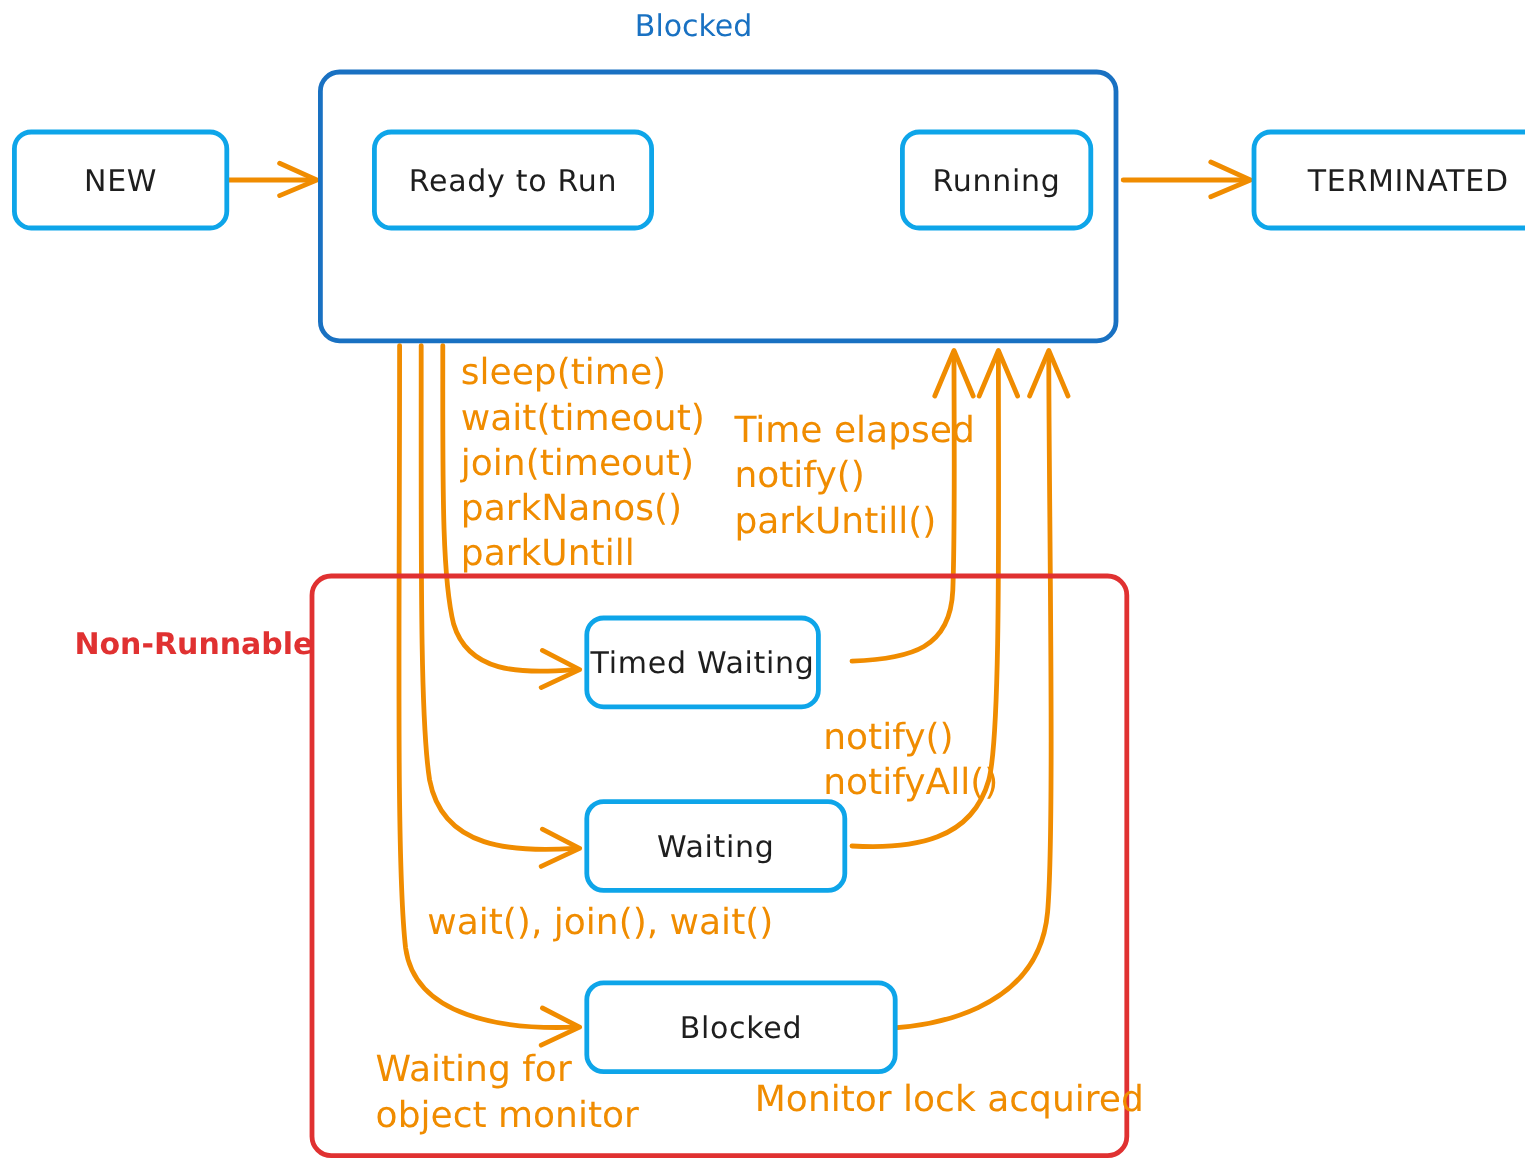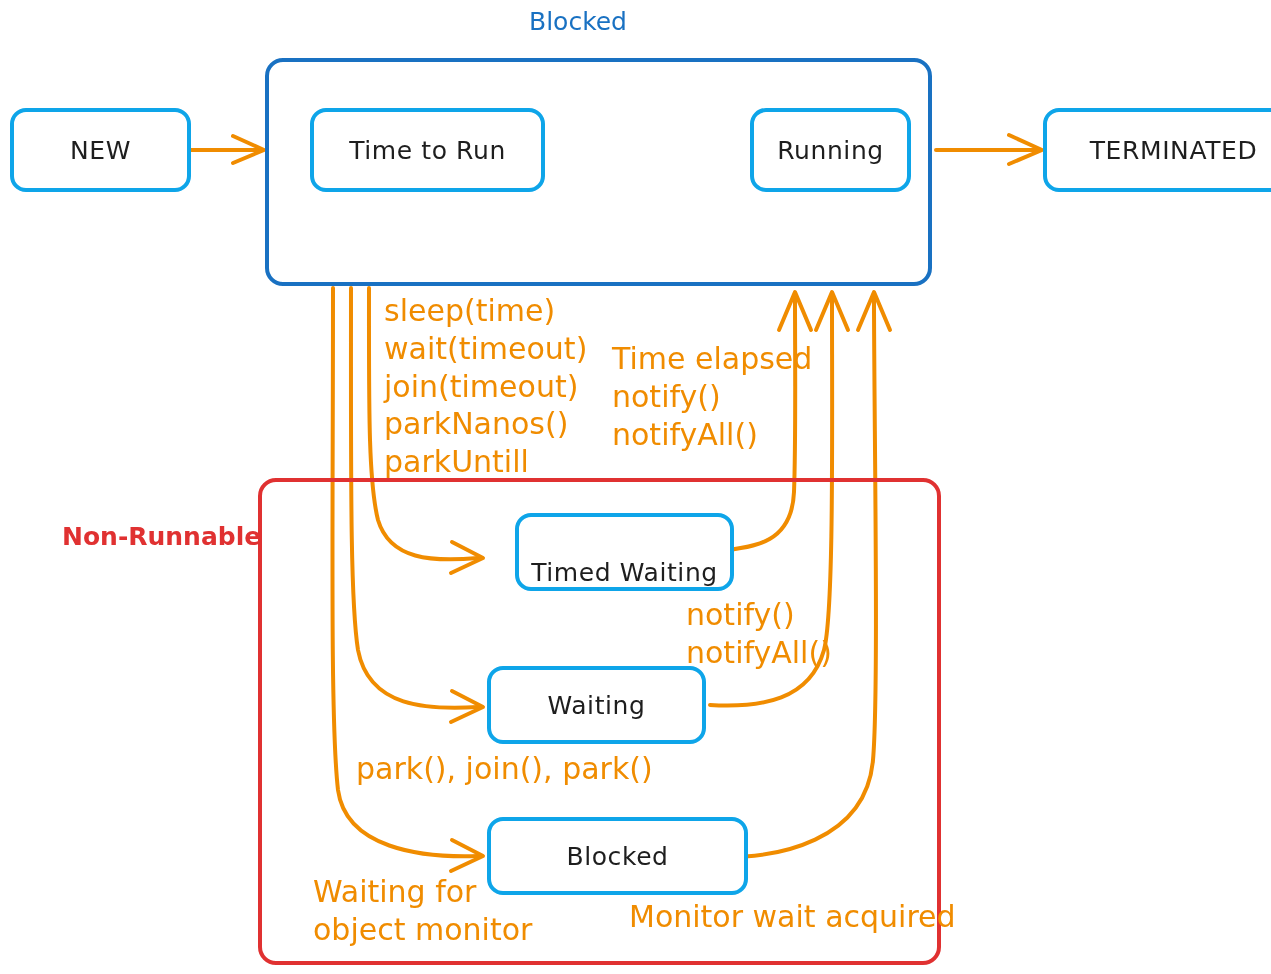--- a/index.html
+++ b/index.html
@@ -136,56 +136,56 @@
       <path d="M710,857 C780,860 866,840 873,760 C879,690 874,420 874,296"></path>
       <path d="M858,330 L874,292 L890,330"></path>
     </g>
   </svg>
 
   <div class="node-box" style="left:10px; top:108px; width:181px; height:84px;">
     <span class="node-label">NEW</span>
   </div>
 
   <div class="node-box" style="left:310px; top:108px; width:235px; height:84px;">
-    <span class="node-label">Time to Run</span>
+    <span class="node-label">Ready to Run</span>
   </div>
 
   <div class="node-box" style="left:705px; top:108px; width:161px; height:84px;margin-left:45px;">
     <span class="node-label">Running</span>
   </div>
 
   <div class="node-box" style="left:1043px; top:108px; width:261px; height:84px;">
     <span class="node-label">TERMINATED</span>
   </div>
 
-  <div class="node-box" style="left:515px; top:513px; width:219px; height:78px;align-items:flex-end;">
+  <div class="node-box" style="left:487px; top:513px; width:197px; height:78px;">
     <span class="node-label">Timed Waiting</span>
   </div>
 
   <div class="node-box" style="left:487px; top:666px; width:219px; height:78px;">
     <span class="node-label">Waiting</span>
   </div>
 
   <div class="node-box" style="left:487px; top:817px; width:261px; height:78px;">
     <span class="node-label">Blocked</span>
   </div>
 
   <div class="edge-label" style="left:384px; top:292px;">sleep(time)
 wait(timeout)
 join(timeout)
 parkNanos()
 parkUntill</div>
 
   <div class="edge-label" style="left:612px; top:340px;">Time elapsed
 notify()
-notifyAll()</div>
+parkUntill()</div>
 
   <div class="edge-label" style="left:686px; top:596px;">notify()
 notifyAll()</div>
 
-  <div class="edge-label" style="left:356px; top:750px;">park(), join(), park()</div>
+  <div class="edge-label" style="left:356px; top:750px;">wait(), join(), wait()</div>
 
   <div class="edge-label" style="left:313px; top:873px;">Waiting for
 object monitor</div>
 
-  <div class="edge-label" style="left:629px; top:898px;">Monitor wait acquired</div>
+  <div class="edge-label" style="left:629px; top:898px;">Monitor lock acquired</div>
 
 </div>
 
 </body></html>

